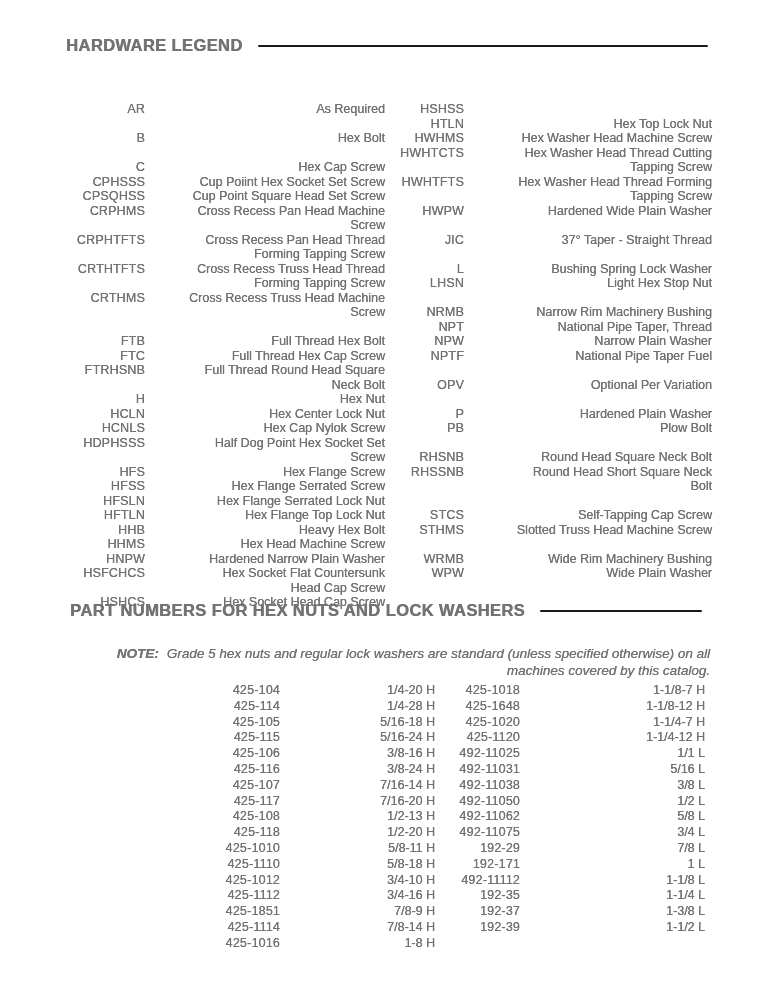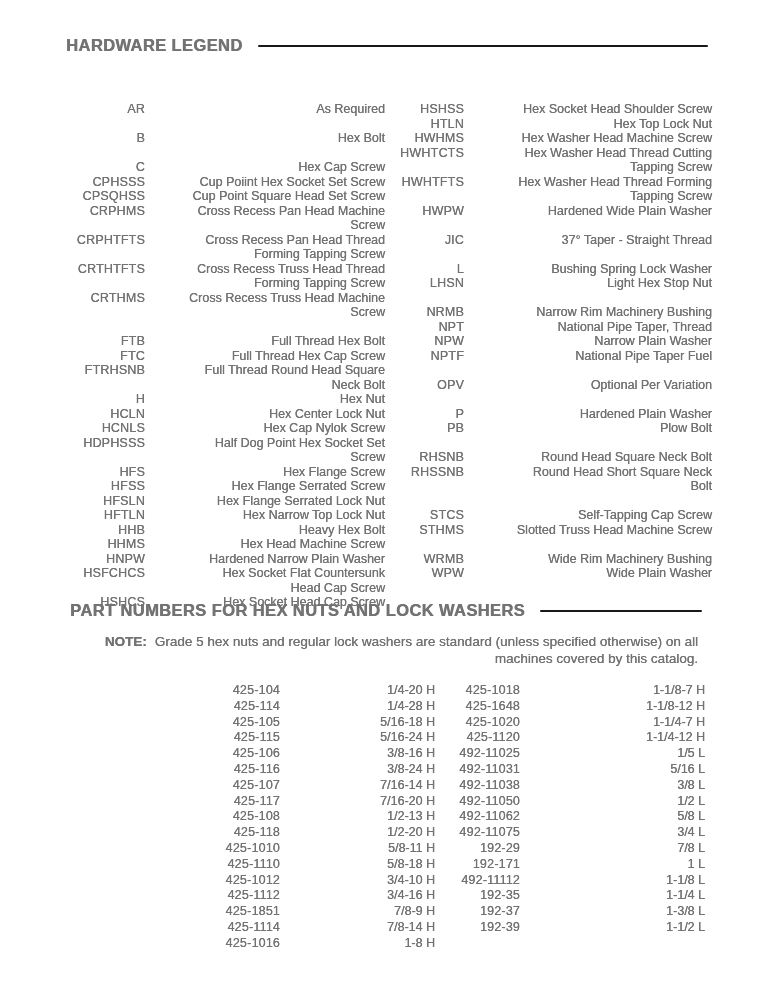--- a/index.html
+++ b/index.html
@@ -68,23 +68,24 @@
     flex: 1;
     white-space: pre-line;
   }
 
   
   .note {
     position: absolute;
     top: 634px;
     left: 70px;
     width: 628px;
-    margin: 0;
+    margin: 12px;
     font-size: 13.5px;
     line-height: 16.5px;
+    font-style: italic;
   }
   .note .note-label {
     font-weight: bold;
     padding-right: 8px;
   }
 
   
   .parts-columns {
     position: absolute;
     top: 683px;
@@ -210,21 +211,21 @@
     <span class="def">Hex Flange Serrated Screw</span>
   </div>
 
   <div class="legend-entry">
     <span class="abbr">HFSLN</span>
     <span class="def">Hex Flange Serrated Lock Nut</span>
   </div>
 
   <div class="legend-entry">
     <span class="abbr">HFTLN</span>
-    <span class="def">Hex Narrow Top Lock Nut</span>
+    <span class="def">Hex Flange Top Lock Nut</span>
   </div>
 
   <div class="legend-entry">
     <span class="abbr">HHB</span>
     <span class="def">Heavy Hex Bolt</span>
   </div>
 
   <div class="legend-entry">
     <span class="abbr">HHMS</span>
     <span class="def">Hex Head Machine Screw</span>
@@ -242,21 +243,20 @@
   </div>
 
   <div class="legend-entry">
     <span class="abbr">HSHCS</span>
     <span class="def">Hex Socket Head Cap Screw</span>
   </div>
 </div>
     <div class="legend-col" id="legend-right">
   <div class="legend-entry">
     <span class="abbr">HSHSS</span>
-    <span class="def">Hex Socket Head Shoulder Screw</span>
   </div>
 
   <div class="legend-entry">
     <span class="abbr">HTLN</span>
     <span class="def">Hex Top Lock Nut</span>
   </div>
 
   <div class="legend-entry">
     <span class="abbr">HWHMS</span>
     <span class="def">Hex Washer Head Machine Screw</span>
@@ -472,21 +472,21 @@
     <span class="size">1-1/4-7 H</span>
   </div>
 
   <div class="part-row">
     <span class="pn">425-1120</span>
     <span class="size">1-1/4-12 H</span>
   </div>
 
   <div class="part-row">
     <span class="pn">492-11025</span>
-    <span class="size">1/5 L</span>
+    <span class="size">1/1 L</span>
   </div>
 
   <div class="part-row">
     <span class="pn">492-11031</span>
     <span class="size">5/16 L</span>
   </div>
 
   <div class="part-row">
     <span class="pn">492-11038</span>
     <span class="size">3/8 L</span>

